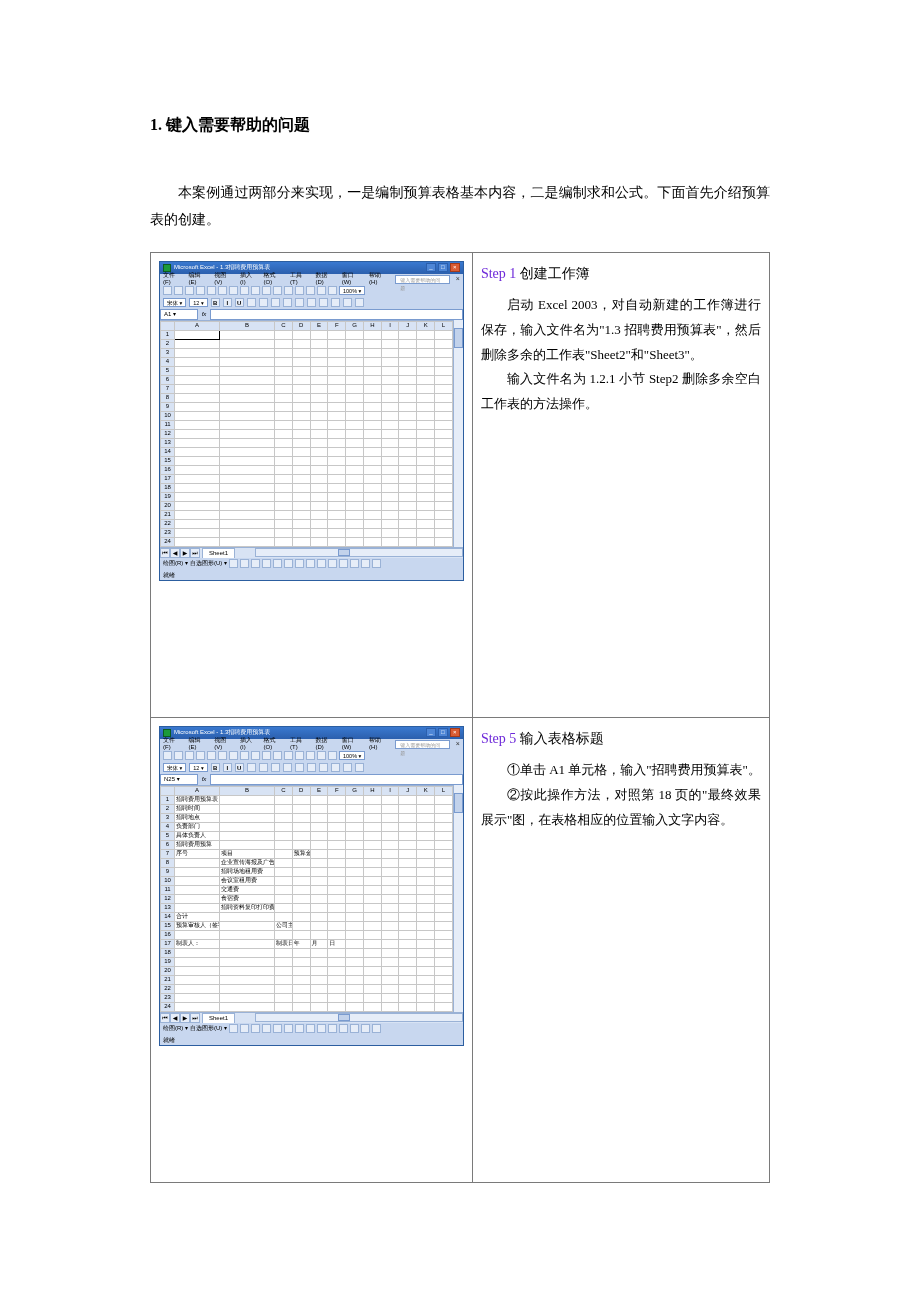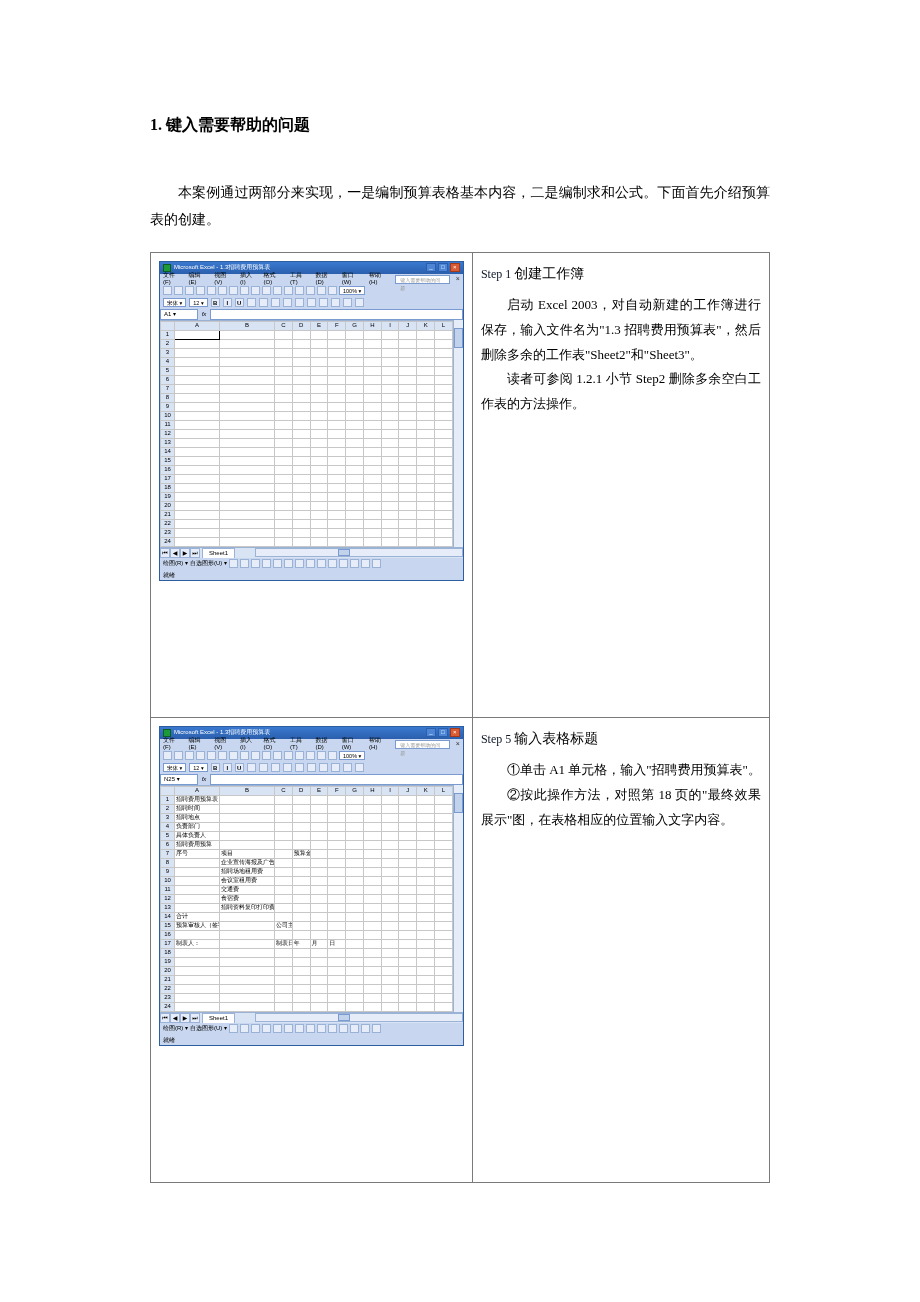--- a/index.html
+++ b/index.html
@@ -32,22 +32,22 @@
     border: 1px solid #7a7a7a;
     vertical-align: top;
     padding: 8px;
   }
   .img-cell {
     width: 52%;
     background: #fff;
   }
   .step-label {
     font-family: "Times New Roman", serif;
-    font-size: 12px;
-    color: #0f172a;
+    font-size: 14px;
+    color: #6d28d9;
   }
   .step-title {
     font-size: 14px;
   }
   .step-body p {
     text-indent: 2em;
     text-align: justify;
     font-size: 13px;
     line-height: 1.9;
   }
@@ -782,21 +782,21 @@
               <div class="tbtn"></div>
               <div class="tbtn"></div>
             </div>
             <div class="status">就绪</div>
           </div>
         </td>
         <td>
           <div class="step-head"><span class="step-label">Step 1  </span><span class="step-title">创建工作簿</span></div>
           <div class="step-body">
             <p>启动 Excel 2003，对自动新建的工作簿进行保存，输入文件名为"1.3 招聘费用预算表"，然后删除多余的工作表"Sheet2"和"Sheet3"。</p>
-            <p>读者可参阅 1.2.1 小节 Step2 删除多余空白工作表的方法操作。</p>
+            <p>输入文件名为 1.2.1 小节 Step2 删除多余空白工作表的方法操作。</p>
           </div>
         </td>
       </tr>
       <tr>
         <td class="img-cell">
           <div class="excel-window">
             <div class="titlebar">
               <div class="xicon"></div>
               <div class="ttext">Microsoft Excel - 1.3招聘费用预算表</div>
               <div class="winbtns">

